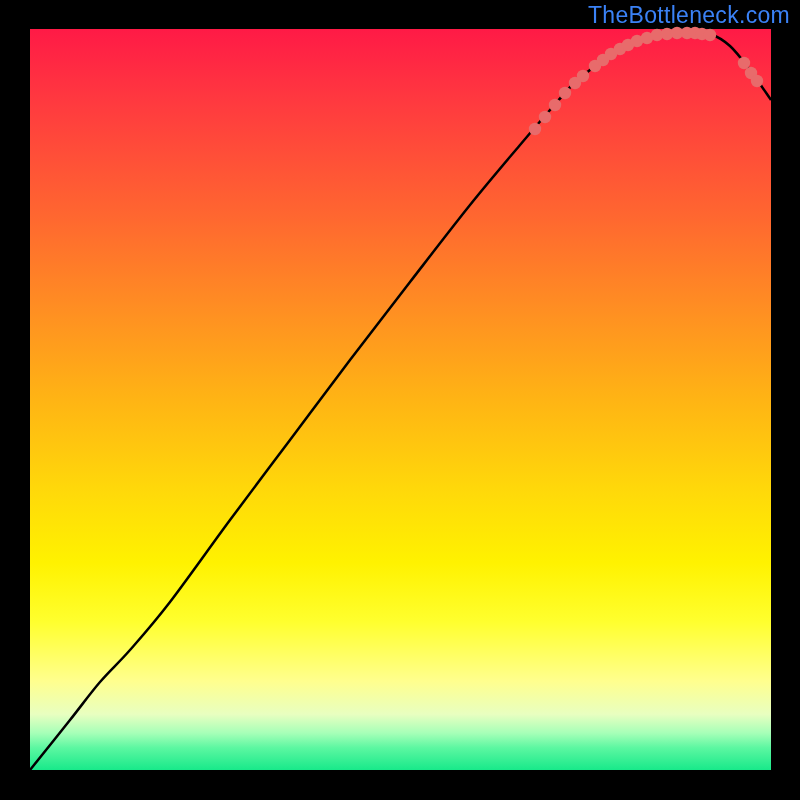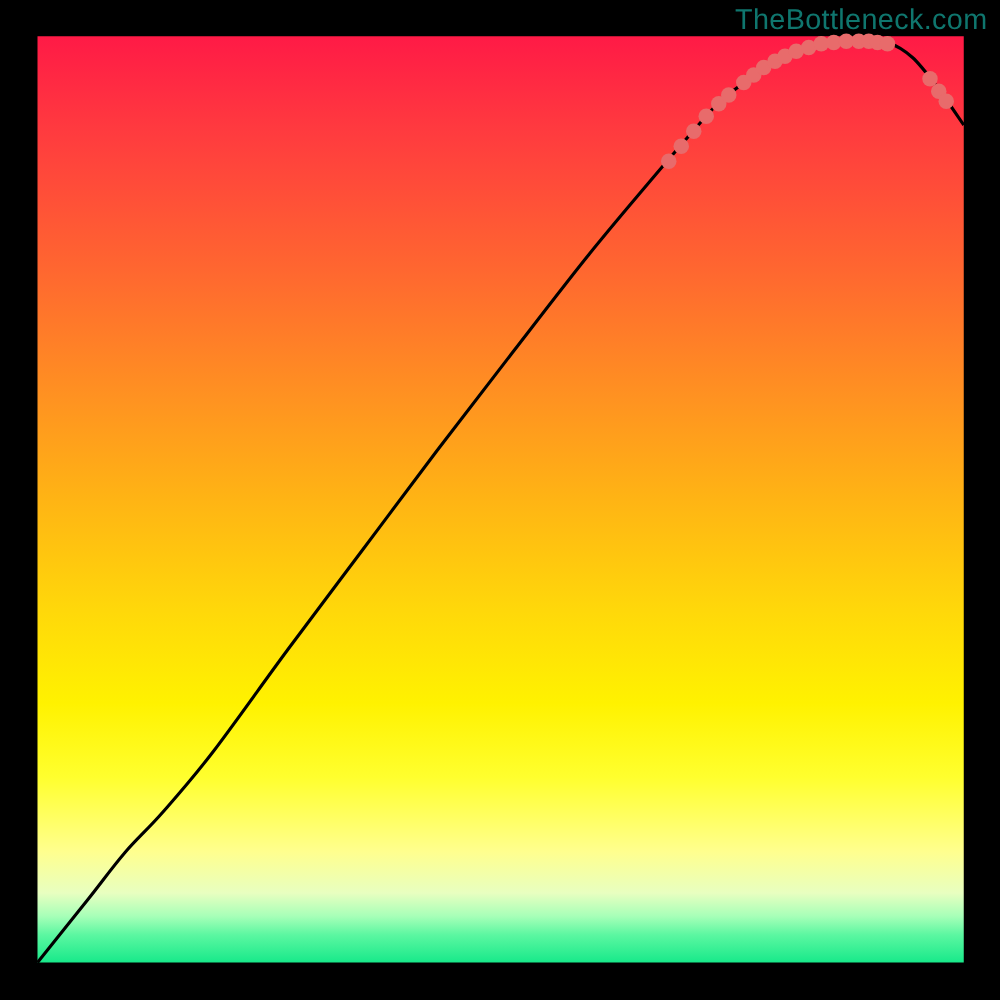--- a/index.html
+++ b/index.html
@@ -17,21 +17,21 @@
     width: 800px;
     height: 800px;
     background: #000;
   }
   .watermark {
     position: absolute;
     top: 2px;
     right: 10px;
     font-family: Arial, Helvetica, sans-serif;
     font-size: 23px;
-    color: #0f766e;
+    color: #3b82f6;
     letter-spacing: 0.3px;
   }
   .plot-area {
     position: absolute;
     left: 30px;
     top: 29px;
     width: 741px;
     height: 741px;
     
     background: linear-gradient(

